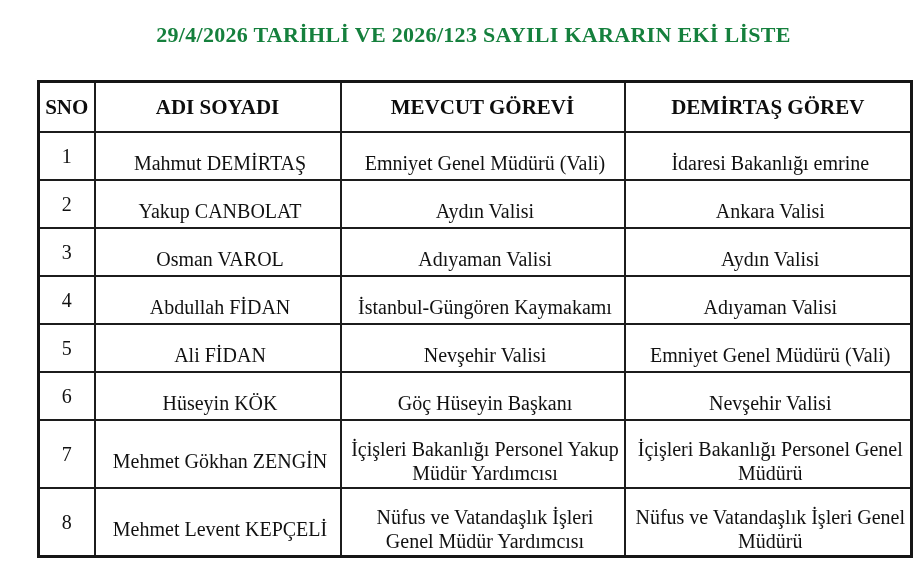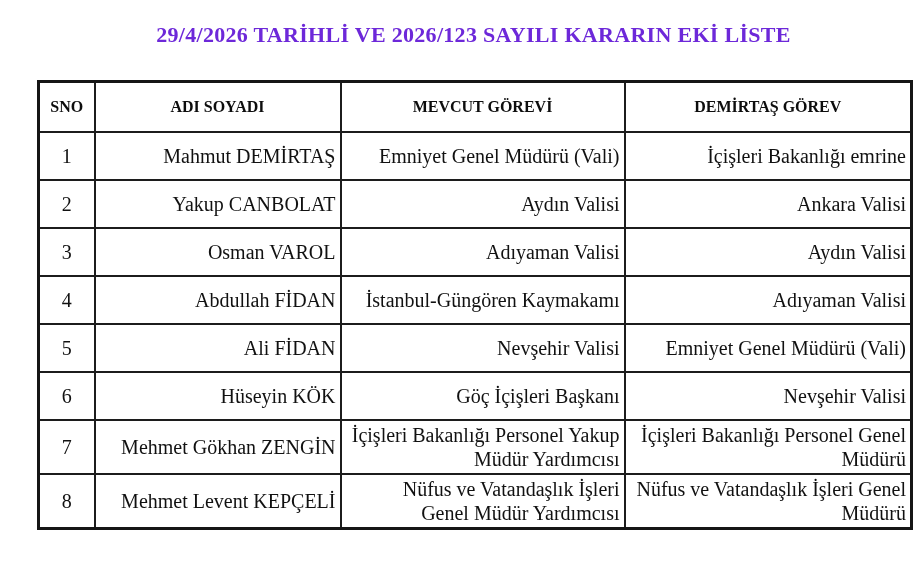--- a/index.html
+++ b/index.html
@@ -17,50 +17,50 @@
   }
   .page-title {
     position: absolute;
     top: 22px;
     left: 37px;
     width: 873px;
     text-align: center;
     font-size: 22px;
     font-weight: bold;
     letter-spacing: 0.3px;
-    color: #6d28d9;
+    color: #15803d;
   }
   table.decree-table {
     position: absolute;
     top: 80px;
     left: 37px;
     width: 873px;
     border-collapse: collapse;
     table-layout: fixed;
     border: 3px solid #161616;
   }
   table.decree-table th,
   table.decree-table td {
     border: 2px solid #1c1c1c;
     vertical-align: middle;
     overflow: hidden;
   }
   table.decree-table th {
-    font-size: 16px;
+    font-size: 21px;
     font-weight: bold;
     text-align: center;
     height: 48px;
     padding: 0 2px;
     color: #0d0d0d;
   }
   table.decree-table td {
     font-size: 20px;
     line-height: 24px;
-    text-align: right;
-    padding: 2px 4px 2px 9px;
+    text-align: center;
+    padding: 16px 4px 2px 9px;
   }
   table.decree-table td.sno-cell {
     text-align: center;
     padding: 2px 0;
   }
   col.col-sno    { width: 56px;  }
   col.col-name   { width: 246px; }
   col.col-current{ width: 284px; }
   col.col-target { width: 287px; }
   tbody tr        { height: 48px; }
@@ -84,21 +84,21 @@
       <th>ADI SOYADI</th>
       <th>MEVCUT GÖREVİ</th>
       <th>DEMİRTAŞ GÖREV</th>
     </tr>
   </thead>
   <tbody>
     <tr>
       <td class="sno-cell">1</td>
       <td>Mahmut DEMİRTAŞ</td>
       <td>Emniyet Genel Müdürü (Vali)</td>
-      <td>İçişleri Bakanlığı emrine</td>
+      <td>İdaresi Bakanlığı emrine</td>
     </tr>
     <tr>
       <td class="sno-cell">2</td>
       <td>Yakup CANBOLAT</td>
       <td>Aydın Valisi</td>
       <td>Ankara Valisi</td>
     </tr>
     <tr>
       <td class="sno-cell">3</td>
       <td>Osman VAROL</td>
@@ -113,21 +113,21 @@
     </tr>
     <tr>
       <td class="sno-cell">5</td>
       <td>Ali FİDAN</td>
       <td>Nevşehir Valisi</td>
       <td>Emniyet Genel Müdürü (Vali)</td>
     </tr>
     <tr>
       <td class="sno-cell">6</td>
       <td>Hüseyin KÖK</td>
-      <td>Göç İçişleri Başkanı</td>
+      <td>Göç Hüseyin Başkanı</td>
       <td>Nevşehir Valisi</td>
     </tr>
     <tr class="tall">
       <td class="sno-cell">7</td>
       <td>Mehmet Gökhan ZENGİN</td>
       <td>İçişleri Bakanlığı Personel Yakup Müdür Yardımcısı</td>
       <td>İçişleri Bakanlığı Personel Genel Müdürü</td>
     </tr>
     <tr class="tall">
       <td class="sno-cell">8</td>

